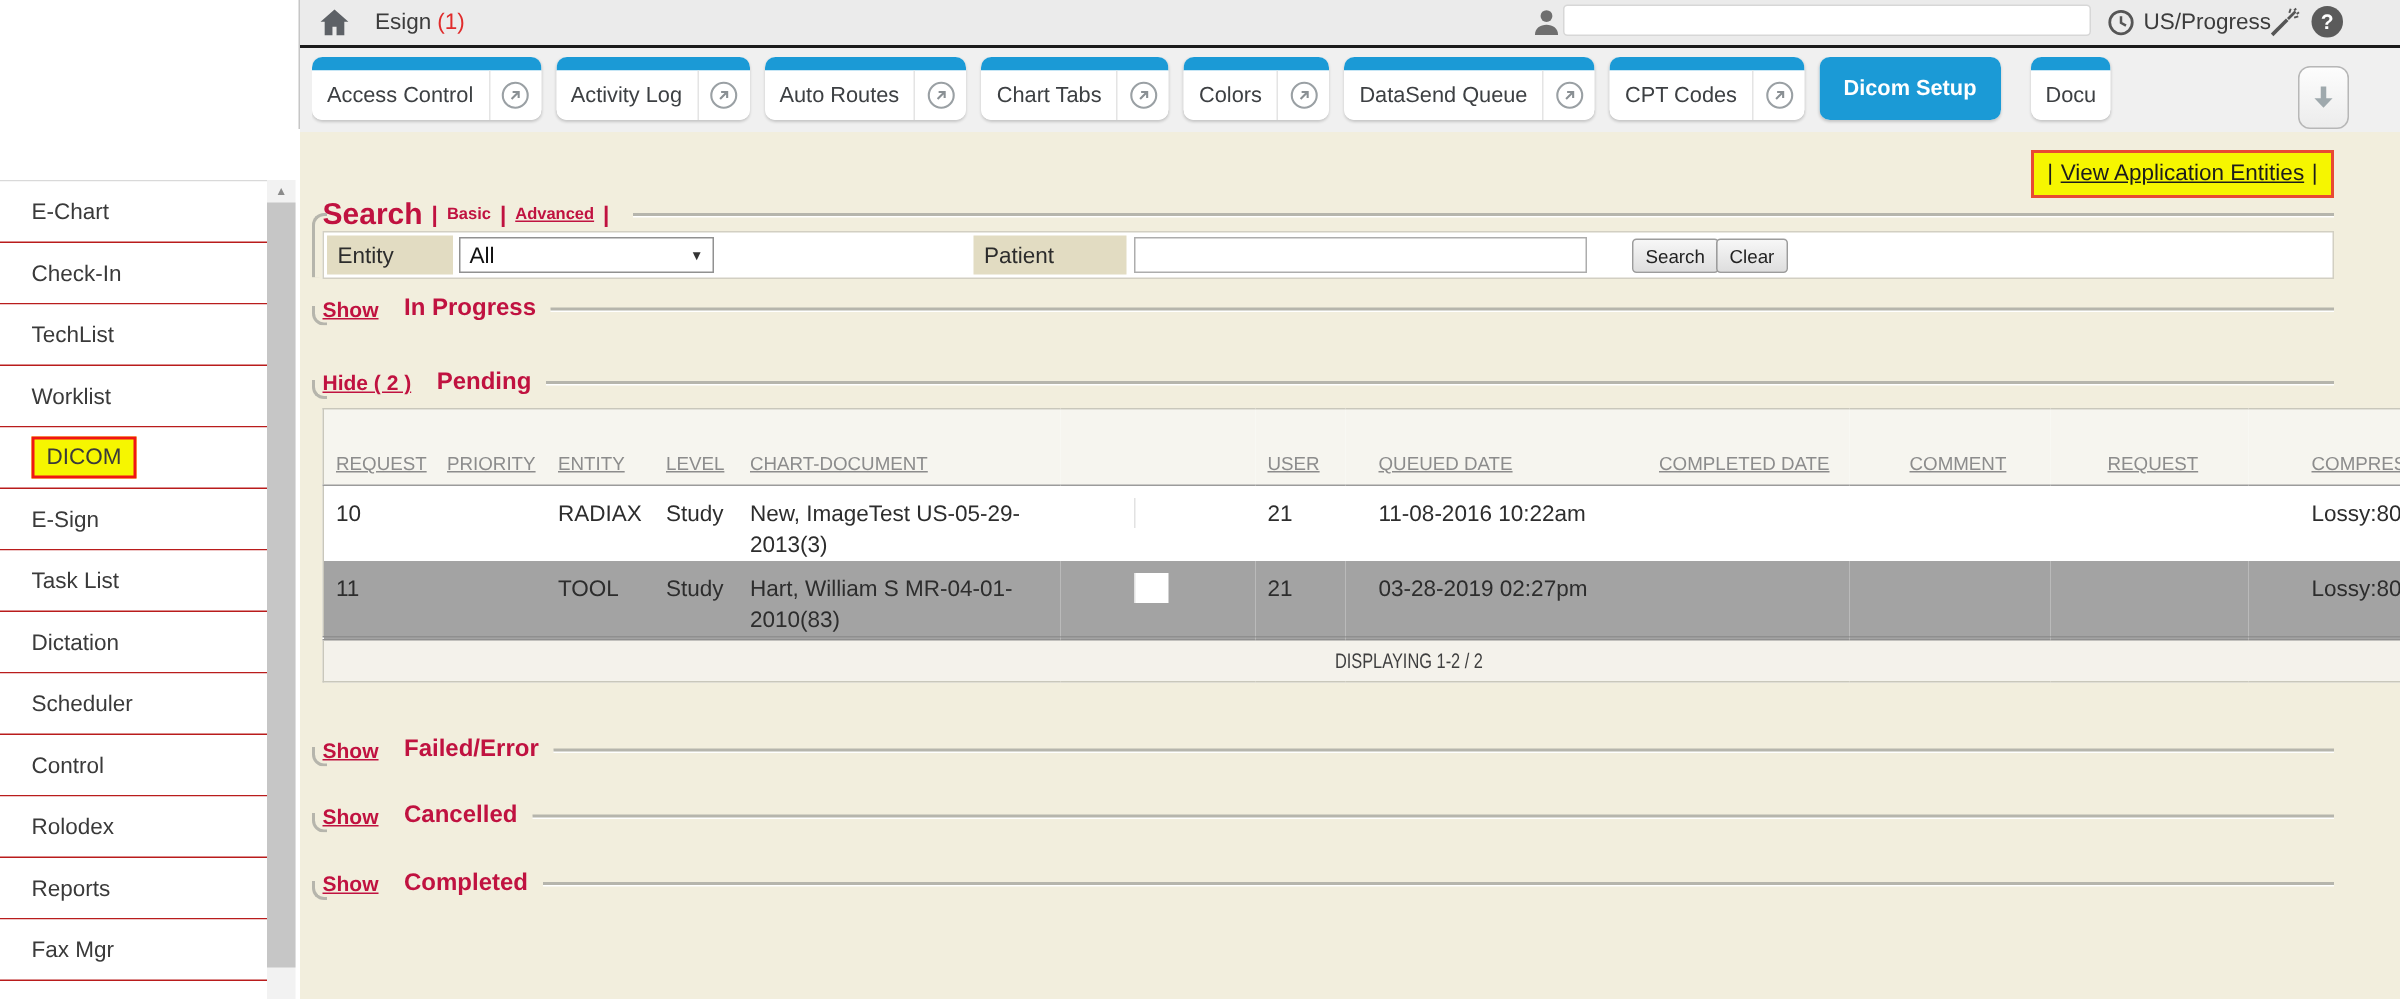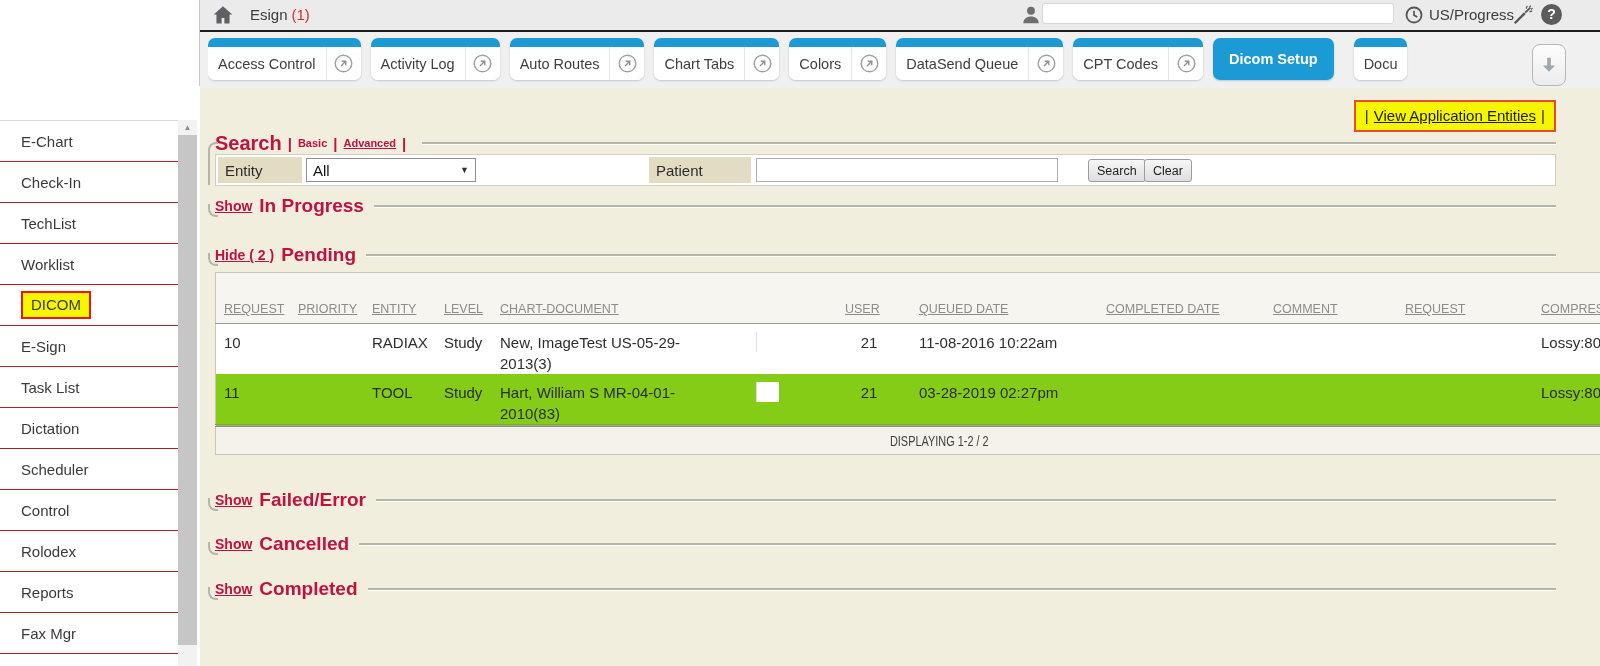--- a/index.html
+++ b/index.html
@@ -55,21 +55,21 @@
   #main{position:absolute;left:200px;top:88px;width:1400px;height:578px;background:var(--main-bg);}
   #view-entities{position:absolute;right:44px;top:12px;background:var(--highlight-yellow);
                  border:2px solid #e84a33;padding:5px 9px 6px 9px;font-size:15px;color:#1c1c1c;cursor:pointer;}
   #view-entities .lnk{text-decoration:underline;margin:0 5px;}
 
   .section-head{position:absolute;left:15px;width:1341px;height:24px;display:flex;align-items:center;}
   .section-head::before{content:'';position:absolute;left:-7px;bottom:1px;width:8px;height:11px;
                  border-left:2px solid #b6b5ac;border-bottom:2px solid #b6b5ac;border-bottom-left-radius:8px;}
   .toggle-link{font-size:14px;font-weight:bold;color:var(--crimson);text-decoration:underline;
                cursor:pointer;white-space:pre;}
-  .sec-title{font-size:19px;font-weight:bold;color:var(--crimson);margin-left:7px;white-space:nowrap;}
+  .sec-title{font-size:16px;font-weight:bold;color:var(--crimson);margin-left:17px;white-space:nowrap;}
   .rule{flex:1;height:2px;background:#b6b5ac;box-shadow:0 1px 0 rgba(255,255,255,.95);margin-left:10px;}
 
   
   #search-block{position:absolute;left:15px;top:44px;width:1341px;height:53px;}
   #search-block::before{content:'';position:absolute;left:-7px;top:10px;bottom:0;width:8px;
                  border-left:2px solid #b6b5ac;border-top:2px solid #b6b5ac;border-top-left-radius:8px;}
   #search-head{display:flex;align-items:center;height:22px;}
   #search-title{font-size:20px;font-weight:bold;color:var(--crimson);}
   .search-sep{font-size:15px;font-weight:bold;color:var(--crimson);margin:0 6px;}
   .search-mode{font-size:11px;font-weight:bold;color:var(--crimson);cursor:pointer;}
@@ -92,24 +92,24 @@
   #search-btn{left:872px;}
   #clear-btn{left:928px;}
 
   
   #pending-table{position:absolute;left:15px;top:184px;width:1341px;border-collapse:collapse;
                  table-layout:fixed;background:#fff;border:1px solid #c9c7bb;font-size:15px;color:#2d2d2d;}
   #pending-table th{background:#f6f5ef;color:#8c8c8c;font-size:12.5px;font-weight:normal;
                  text-decoration:underline;text-align:left;vertical-align:bottom;
                  padding:0 2px 7px 8px;height:43px;border-bottom:1px solid #9b9b9b;}
   #pending-table td{vertical-align:top;padding:8px 2px 0 8px;height:44px;box-sizing:border-box;line-height:1.4;}
-  #pending-table tr.row-odd td{background:#84cc16;}
+  #pending-table tr.row-odd td{background:#a3a3a3;}
   .col-request{width:64px;} .col-priority{width:64px;} .col-entity{width:62px;} .col-level{width:46px;}
   .col-chart_document{width:205px;} .col-spacer{width:120px;}
-  .col-user{width:48px;text-align:center;padding-right:4px!important;}
+  .col-user{width:48px;text-align:left;padding-right:4px!important;}
   .col-queued_date{width:145px;padding-left:22px!important;}
   .col-completed_date{width:125px;padding-left:40px!important;}
   .col-comment{width:92px;padding-left:40px!important;}
   .col-progress{width:92px;padding-left:38px!important;}
   .col-compression{width:120px;padding-left:42px!important;}
   .col-options{padding-left:42px!important;}
   .spacer-box{width:22px;height:20px;background:#fff;border-left:1px solid #e2e2e2;margin-left:41px;}
   #pending-table tfoot td{background:#f4f2eb;border-top:3px double #8f8f8f;text-align:center;
                  height:29px;padding:0;vertical-align:middle;}
   #footer-text{display:inline-block;transform:scaleX(.78);font-size:14px;color:#3f3f3f;white-space:nowrap;}

